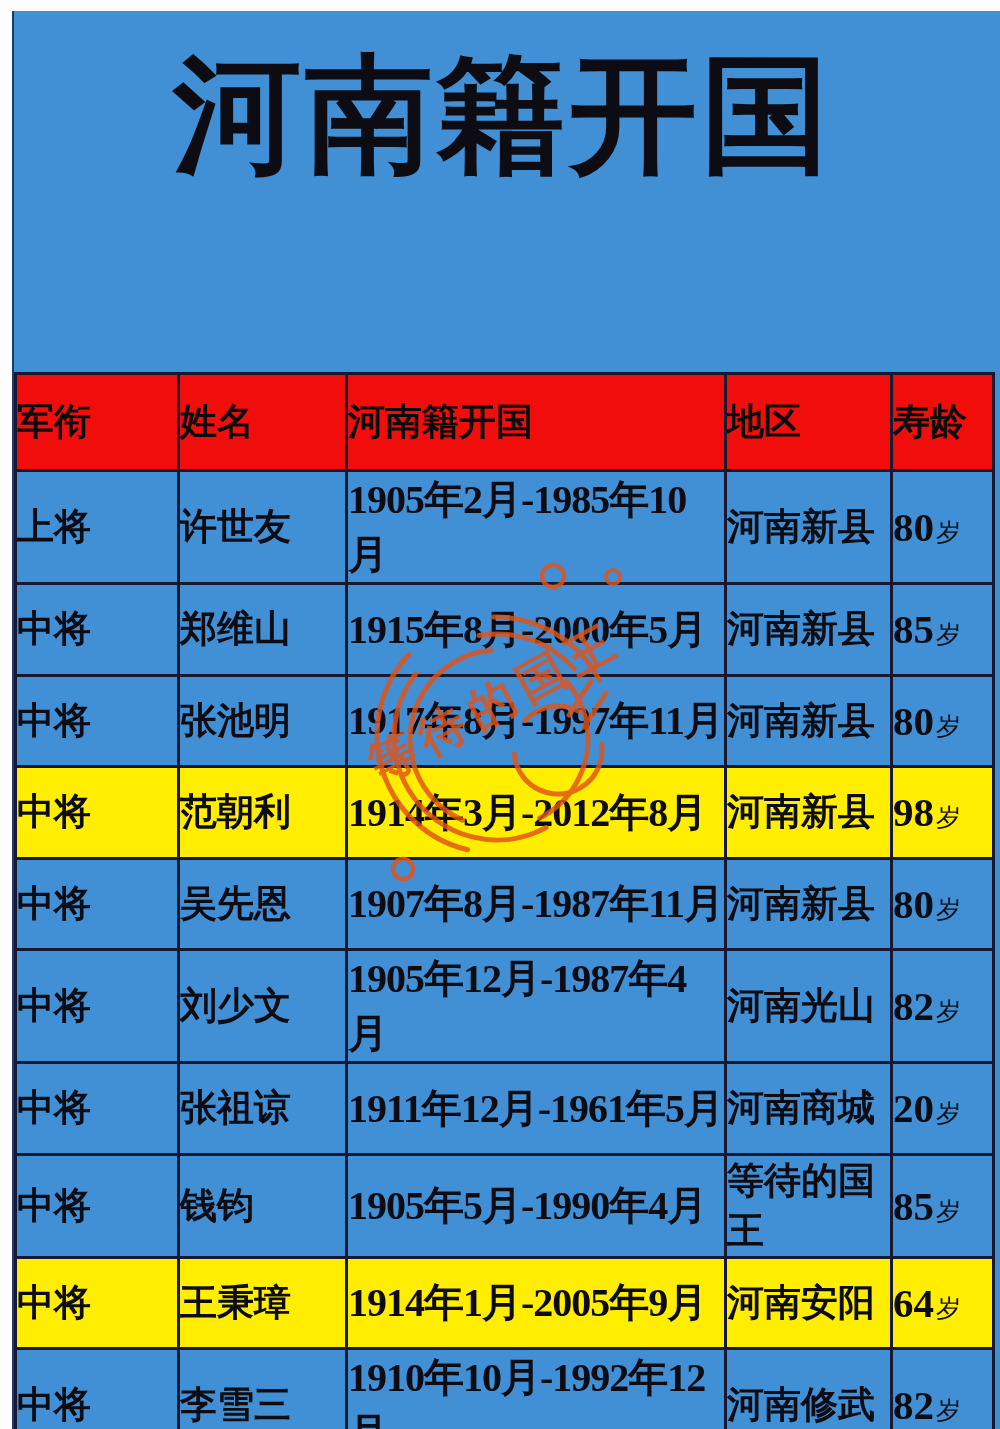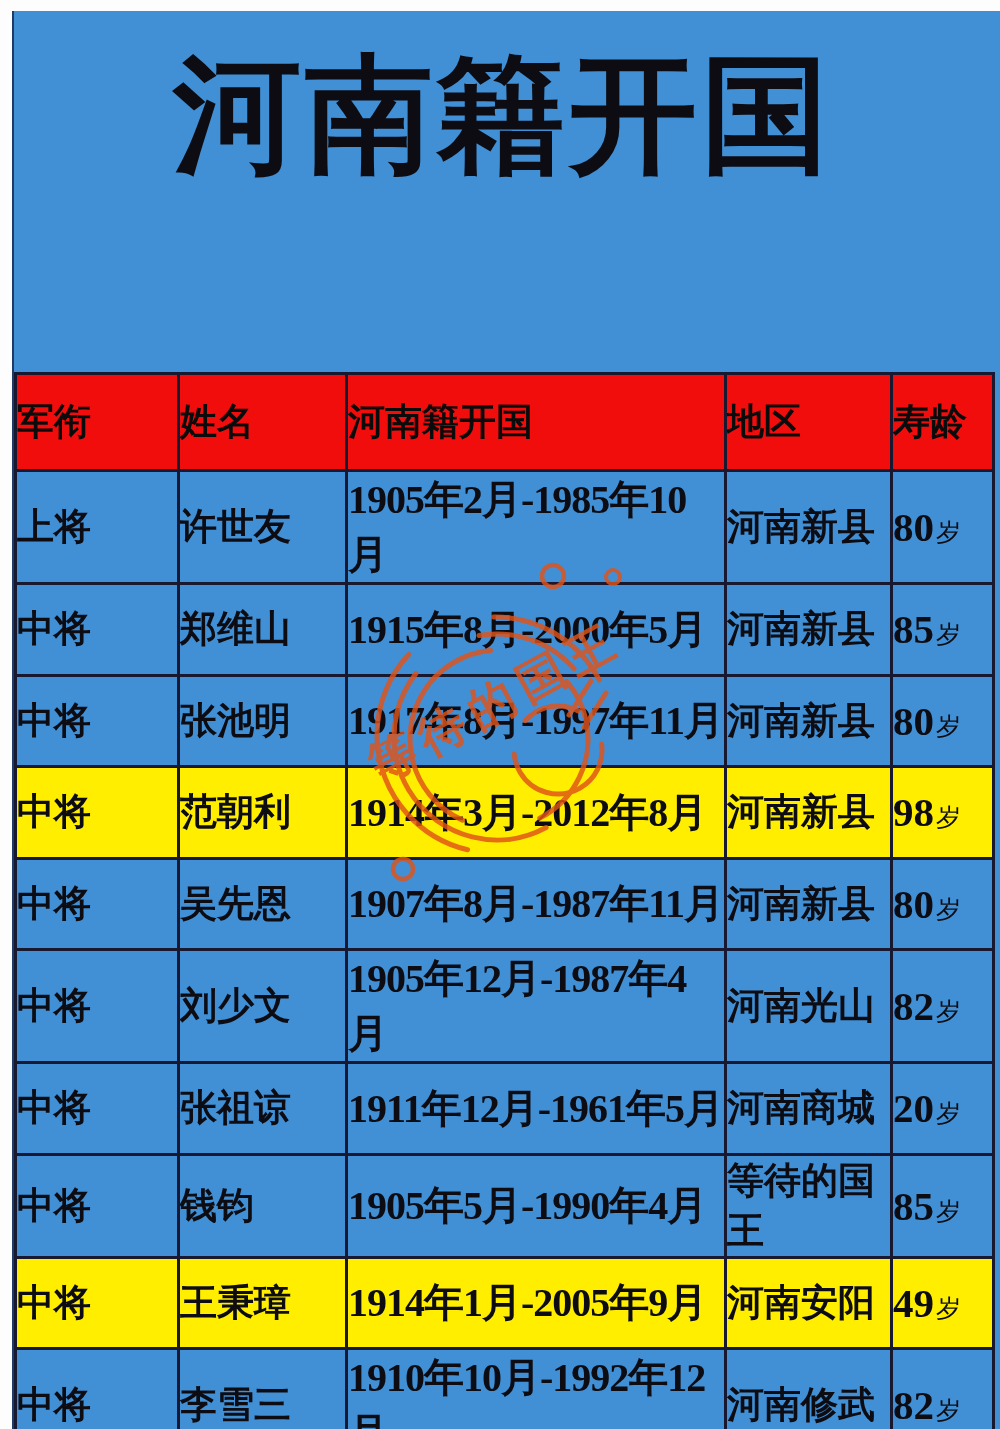--- a/index.html
+++ b/index.html
@@ -124,21 +124,21 @@
           <td class="c-name">钱钧</td>
           <td class="c-dates">1905年5月-1990年4月</td>
           <td class="c-region">等待的国王</td>
           <td class="c-age"><span class="age-num">85</span><span class="age-suffix">岁</span></td>
         </tr>
         <tr class="highlight">
           <td class="c-rank">中将</td>
           <td class="c-name">王秉璋</td>
           <td class="c-dates">1914年1月-2005年9月</td>
           <td class="c-region">河南安阳</td>
-          <td class="c-age"><span class="age-num">49</span><span class="age-suffix">岁</span></td>
+          <td class="c-age"><span class="age-num">64</span><span class="age-suffix">岁</span></td>
         </tr>
         <tr>
           <td class="c-rank">中将</td>
           <td class="c-name">李雪三</td>
           <td class="c-dates">1910年10月-1992年12月</td>
           <td class="c-region">河南修武</td>
           <td class="c-age"><span class="age-num">82</span><span class="age-suffix">岁</span></td>
         </tr>
       </tbody>
     </table>

